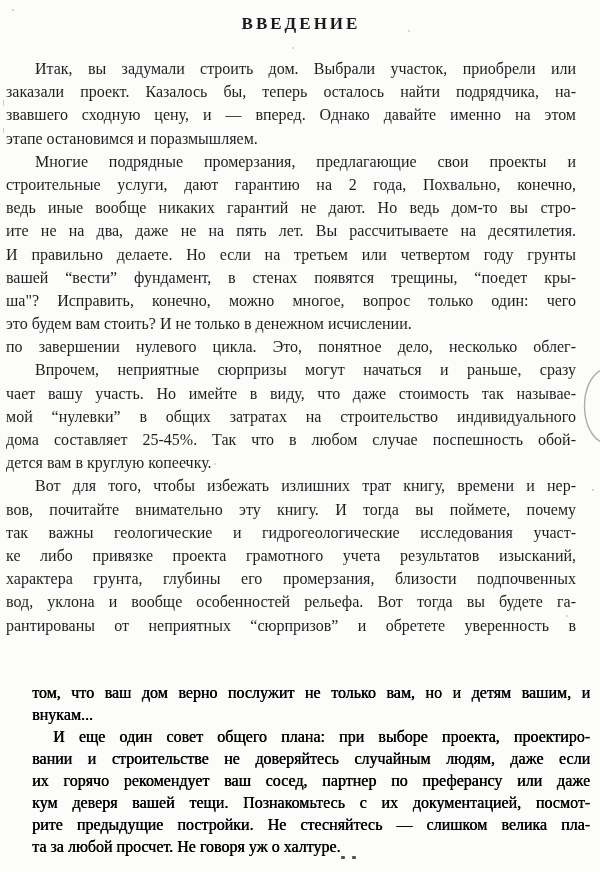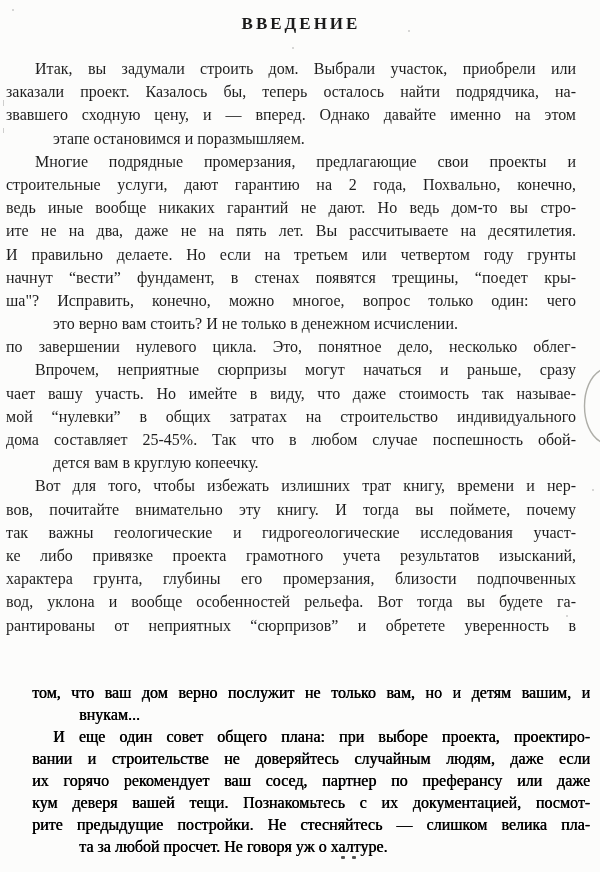--- a/index.html
+++ b/index.html
@@ -43,21 +43,21 @@
   }
   .line {
     height: var(--lh);
     line-height: var(--lh);
     text-align: justify;
     text-align-last: justify;
     white-space: normal;
     overflow: hidden;
   }
   .line.indent { text-indent: var(--indent); }
-  .line.final  { text-align: center; text-align-last: left; margin-left: 47px; }
+  .line.final  { text-align: center; text-align-last: left; }
 
   
   .scan-curve {
     position: absolute;
     top: 368px; right: -1px;
     width: 28px; height: 76px;
     pointer-events: none;
   }
   .speck {
     position: absolute;
@@ -82,23 +82,23 @@
   <div class="text-block block-main" style="color: rgb(30, 30, 30);">
       <div class="line indent">Итак, вы задумали строить дом. Выбрали участок, приобрели или</div>
       <div class="line">заказали проект. Казалось бы, теперь осталось найти подрядчика, на-</div>
       <div class="line">звавшего сходную цену, и — вперед. Однако давайте именно на этом</div>
       <div class="line final">этапе остановимся и поразмышляем.</div>
       <div class="line indent">Многие подрядные промерзания, предлагающие свои проекты и</div>
       <div class="line">строительные услуги, дают гарантию на 2 года, Похвально, конечно,</div>
       <div class="line">ведь иные вообще никаких гарантий не дают. Но ведь дом-то вы стро-</div>
       <div class="line">ите не на два, даже не на пять лет. Вы рассчитываете на десятилетия.</div>
       <div class="line">И правильно делаете. Но если на третьем или четвертом году грунты</div>
-      <div class="line">начнут “вести” фундамент, в стенах появятся трещины, “поедет кры-</div>
+      <div class="line">вашей “вести” фундамент, в стенах появятся трещины, “поедет кры-</div>
       <div class="line">ша"? Исправить, конечно, можно многое, вопрос только один: чего</div>
-      <div class="line final">это верно вам стоить? И не только в денежном исчислении.</div>
+      <div class="line final">это будем вам стоить? И не только в денежном исчислении.</div>
       <div class="line">по завершении нулевого цикла. Это, понятное дело, несколько облег-</div>
       <div class="line indent">Впрочем, неприятные сюрпризы могут начаться и раньше, сразу</div>
       <div class="line">чает вашу участь. Но имейте в виду, что даже стоимость так называе-</div>
       <div class="line">мой “нулевки” в общих затратах на строительство индивидуального</div>
       <div class="line">дома составляет 25-45%. Так что в любом случае поспешность обой-</div>
       <div class="line final">дется вам в круглую копеечку.</div>
       <div class="line indent">Вот для того, чтобы избежать излишних трат книгу, времени и нер-</div>
       <div class="line">вов, почитайте внимательно эту книгу. И тогда вы поймете, почему</div>
       <div class="line">так важны геологические и гидрогеологические исследования участ-</div>
       <div class="line">ке либо привязке проекта грамотного учета результатов изысканий,</div>

